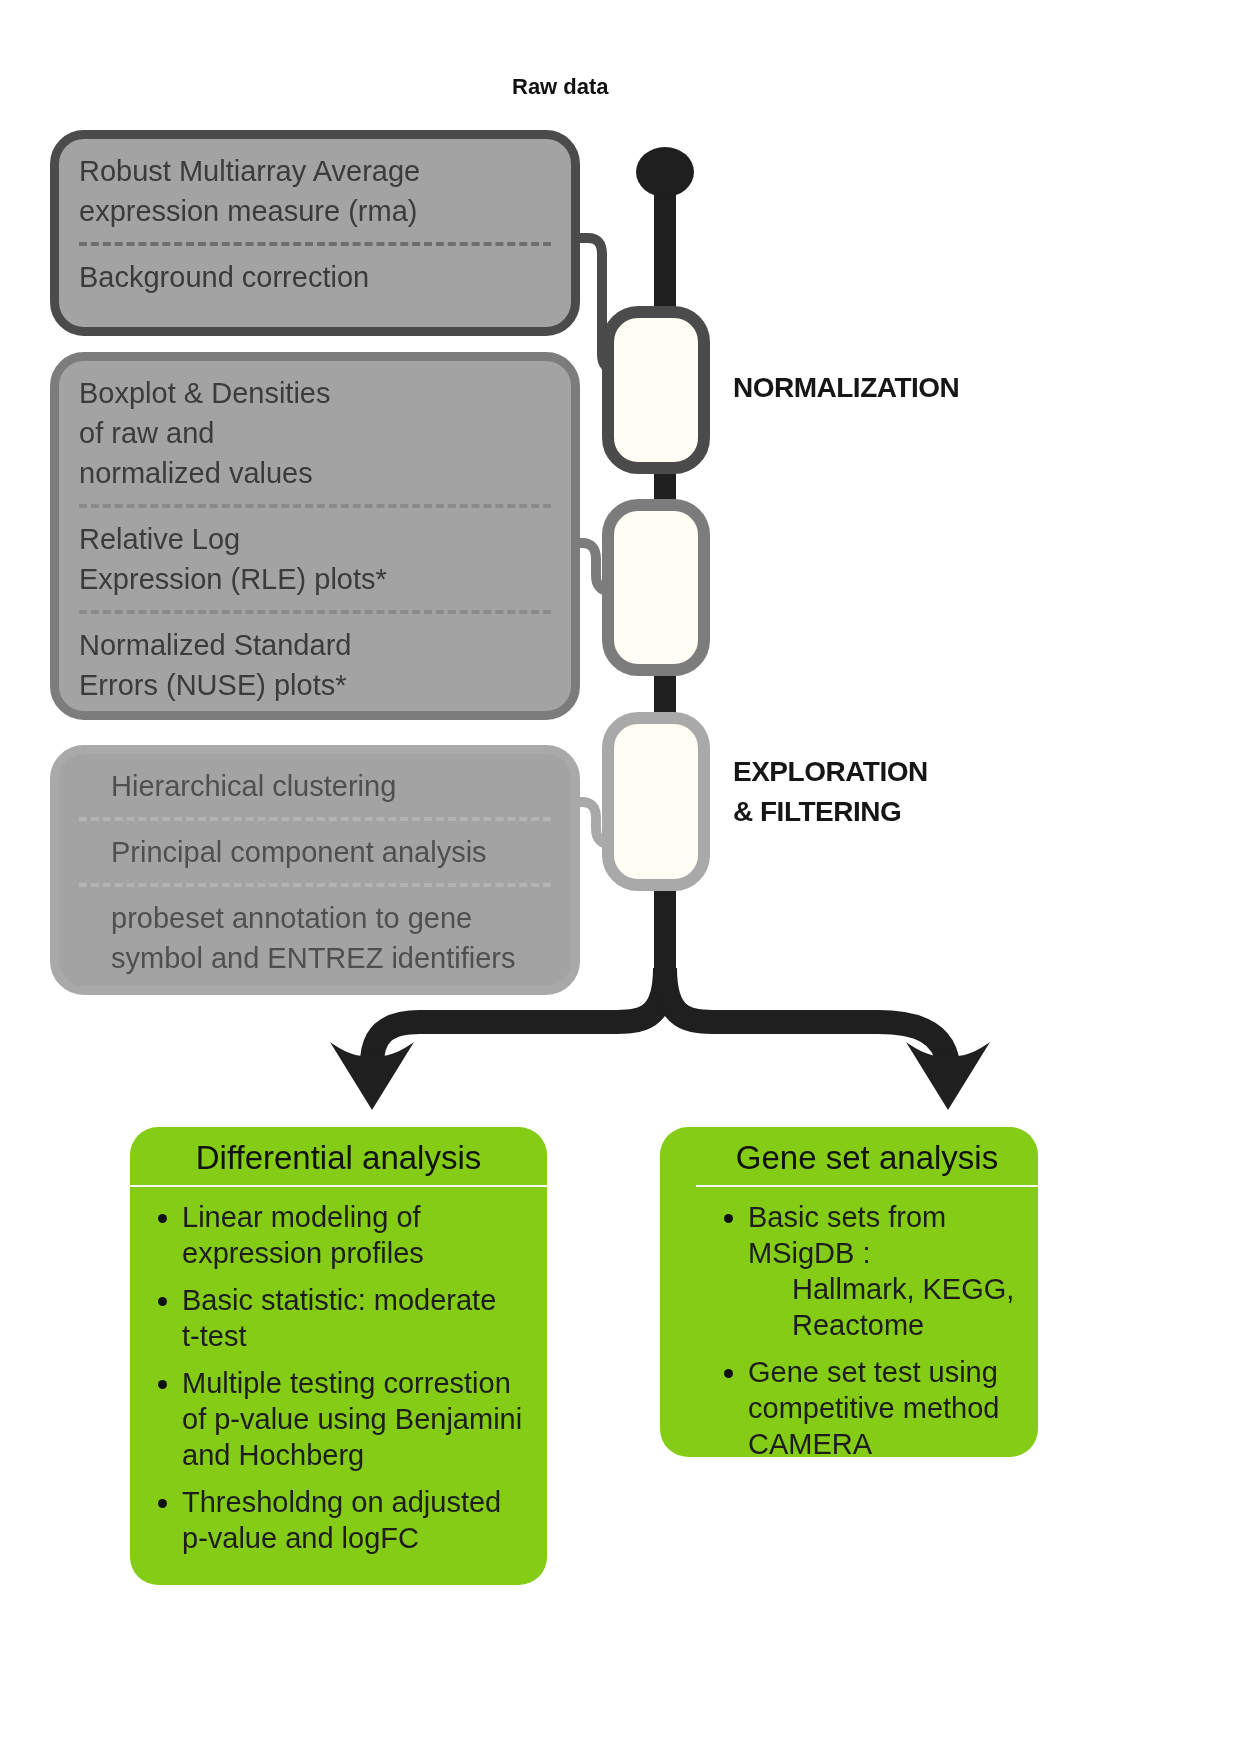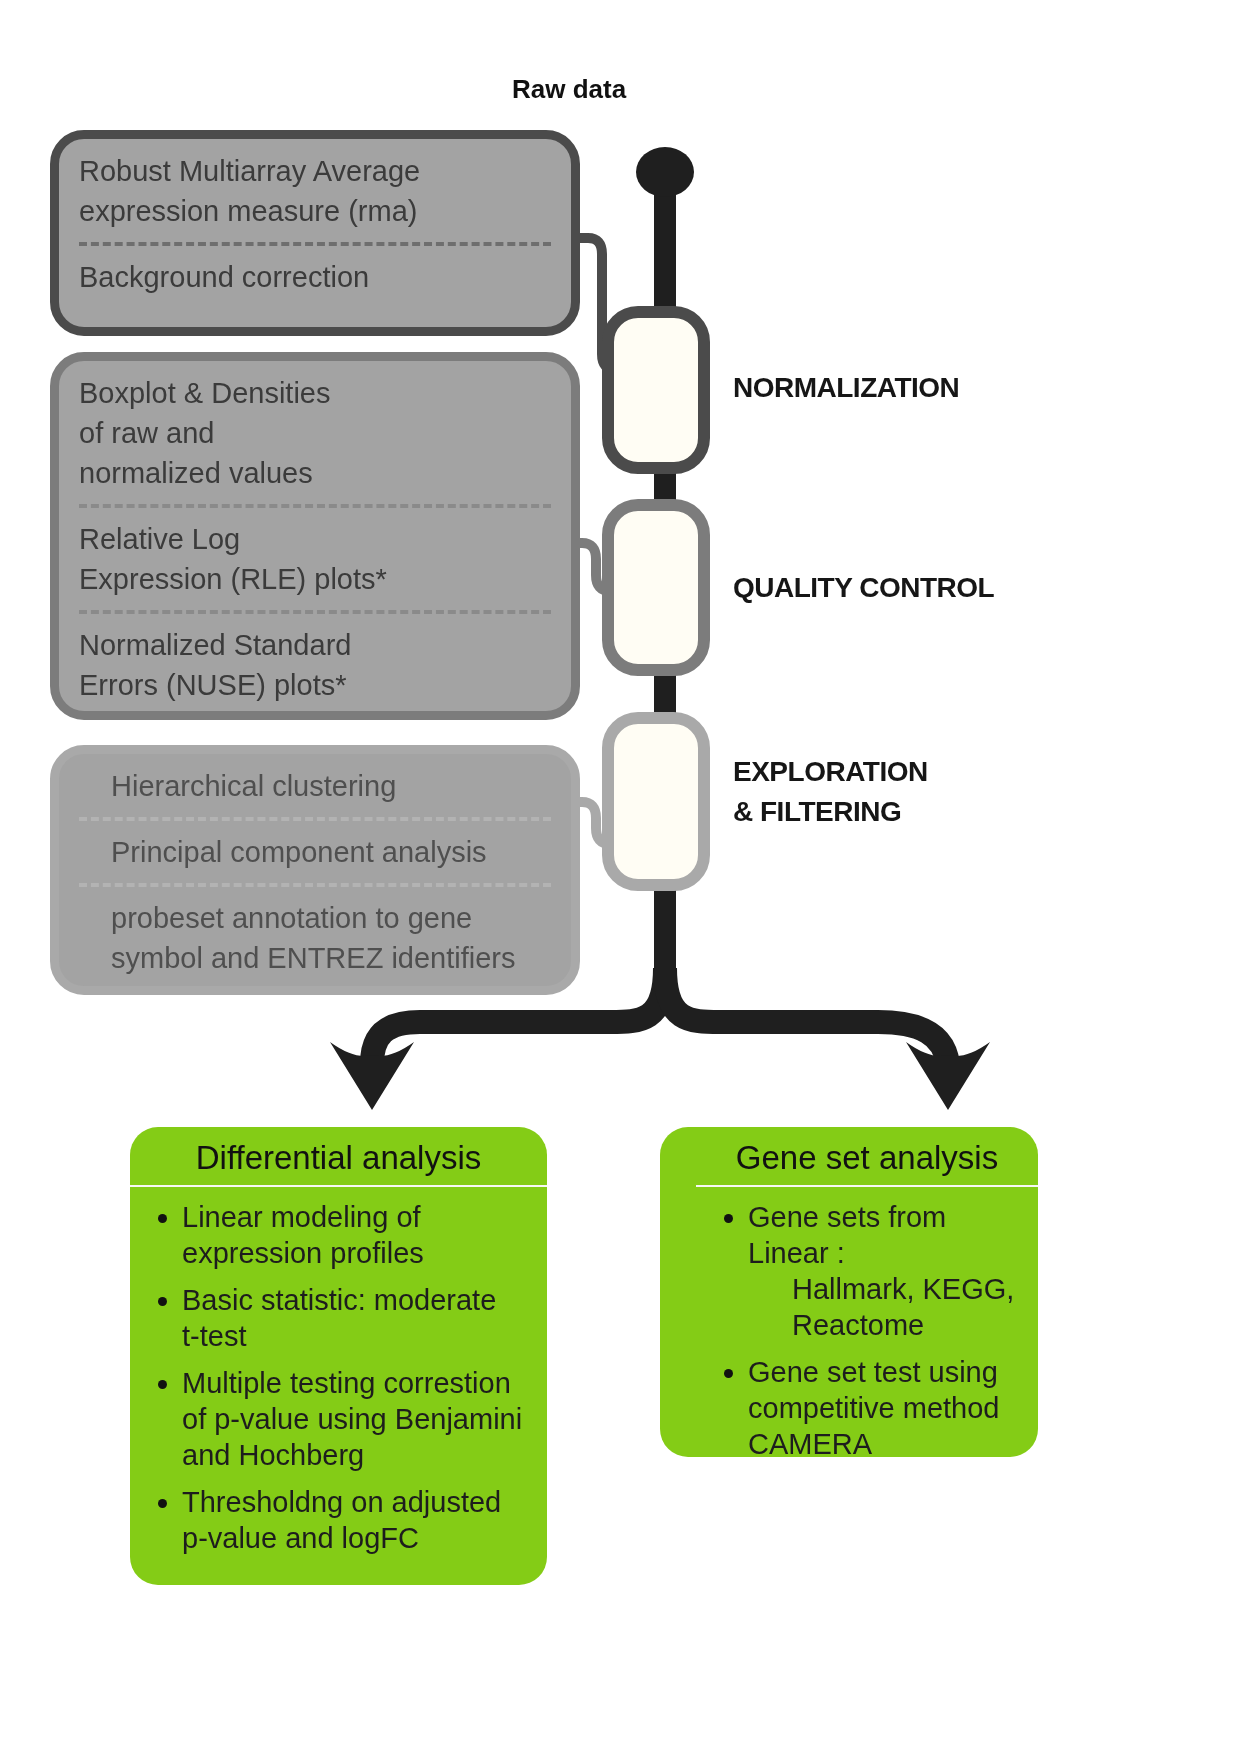--- a/index.html
+++ b/index.html
@@ -20,21 +20,21 @@
   .stepbox .dashed{border-top:4px dashed #8a8a8a;margin:11px 0;}
   .box-1{top:130px;height:206px;border:9px solid #4b4b4b;}
   .box-2{top:352px;height:368px;border:9px solid #7c7c7c;}
   .box-3{top:745px;height:250px;border:9px solid #a9a9a9;}
   .box-3 .row{color:#4f4f4f;margin-left:32px;}
   .box-1 .dashed{border-color:#6e6e6e;}
   .box-3 .dashed{border-color:#b3b3b3;}
 
   
   .raw-data{
-    position:absolute;left:512px;top:74px;font-size:26px;font-weight:bold;color:#111;
+    position:absolute;left:512px;top:74px;font-size:22px;font-weight:bold;color:#111;
   }
   .stage-label{
     position:absolute;left:733px;font-size:28px;font-weight:bold;color:#161616;
     letter-spacing:-0.5px;white-space:pre-line;line-height:40px;
   }
   .stage-1{top:368px;}
   .stage-2{top:568px;}
   .stage-3{top:752px;}
 
   
@@ -76,21 +76,20 @@
     <path d="M574 802 h8 q14 0 14 16 v10 q0 16 14 16 h18" stroke="#a9a9a9" stroke-width="10" fill="none"></path>
 
     <rect x="608" y="312" width="96" height="156" rx="30" fill="#fffdf4" stroke="#4b4b4b" stroke-width="12"></rect>
     <rect x="608" y="505" width="96" height="165" rx="30" fill="#fffdf4" stroke="#7c7c7c" stroke-width="12"></rect>
     <rect x="608" y="718" width="96" height="167" rx="30" fill="#fffdf4" stroke="#a9a9a9" stroke-width="12"></rect>
   </svg>
 
   <div class="raw-data">Raw data</div>
 
   <div class="stage-label stage-1">NORMALIZATION</div>
-  <div class="stage-label stage-2">QUALITY CONTROL</div>
   <div class="stage-label stage-3">EXPLORATION
 &amp; FILTERING</div>
 
   <div class="stepbox box-1">
     <div class="row">Robust Multiarray Average
 expression measure (rma)</div>
     <div class="dashed"></div>
     <div class="row">Background correction</div>
   </div>
 
@@ -135,21 +134,21 @@
         <span class="btext">Thresholdng on adjusted
 p-value and logFC</span>
       </li>
     </ul>
   </div>
 
   <div class="panel panel-right">
     <div class="panel-title">Gene set analysis</div>
     <ul>
       <li>
-        <span class="btext">Gene sets from Linear :</span>
+        <span class="btext">Basic sets from MSigDB :</span>
         <span class="bsub">Hallmark, KEGG,
 Reactome</span>
       </li>
       <li>
         <span class="btext">Gene set test using
 competitive method
 CAMERA</span>
       </li>
     </ul>
   </div>

